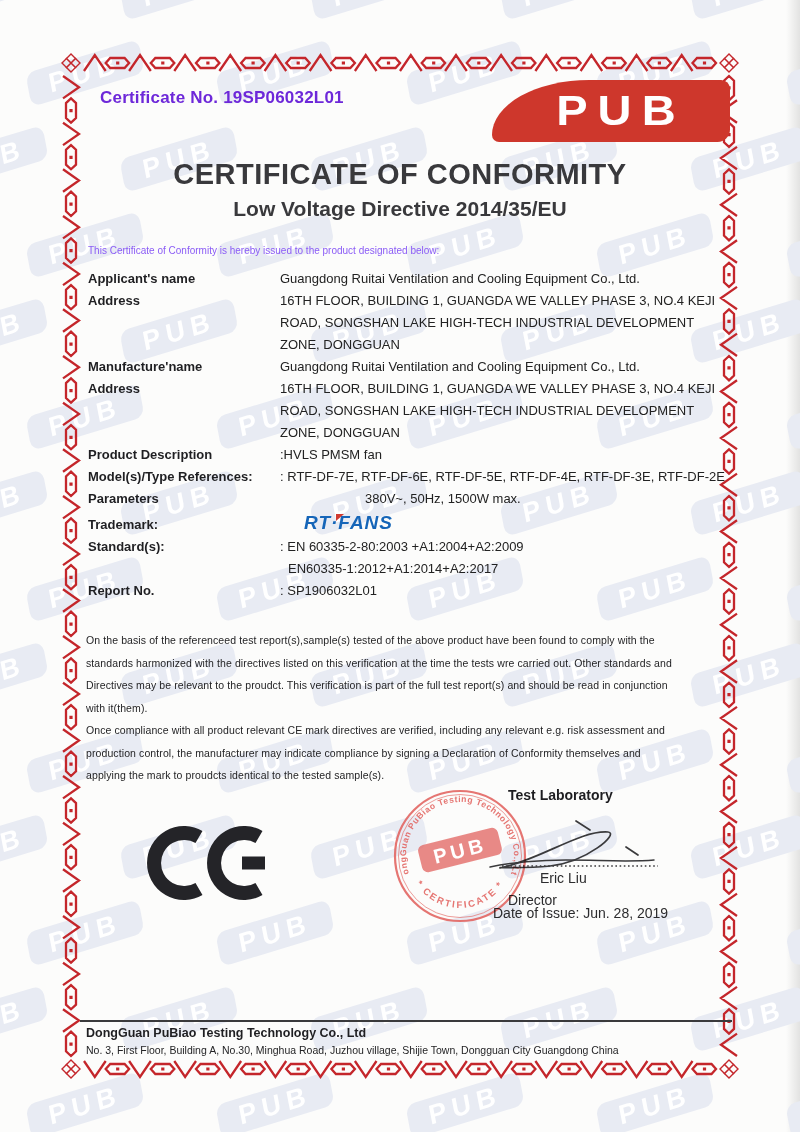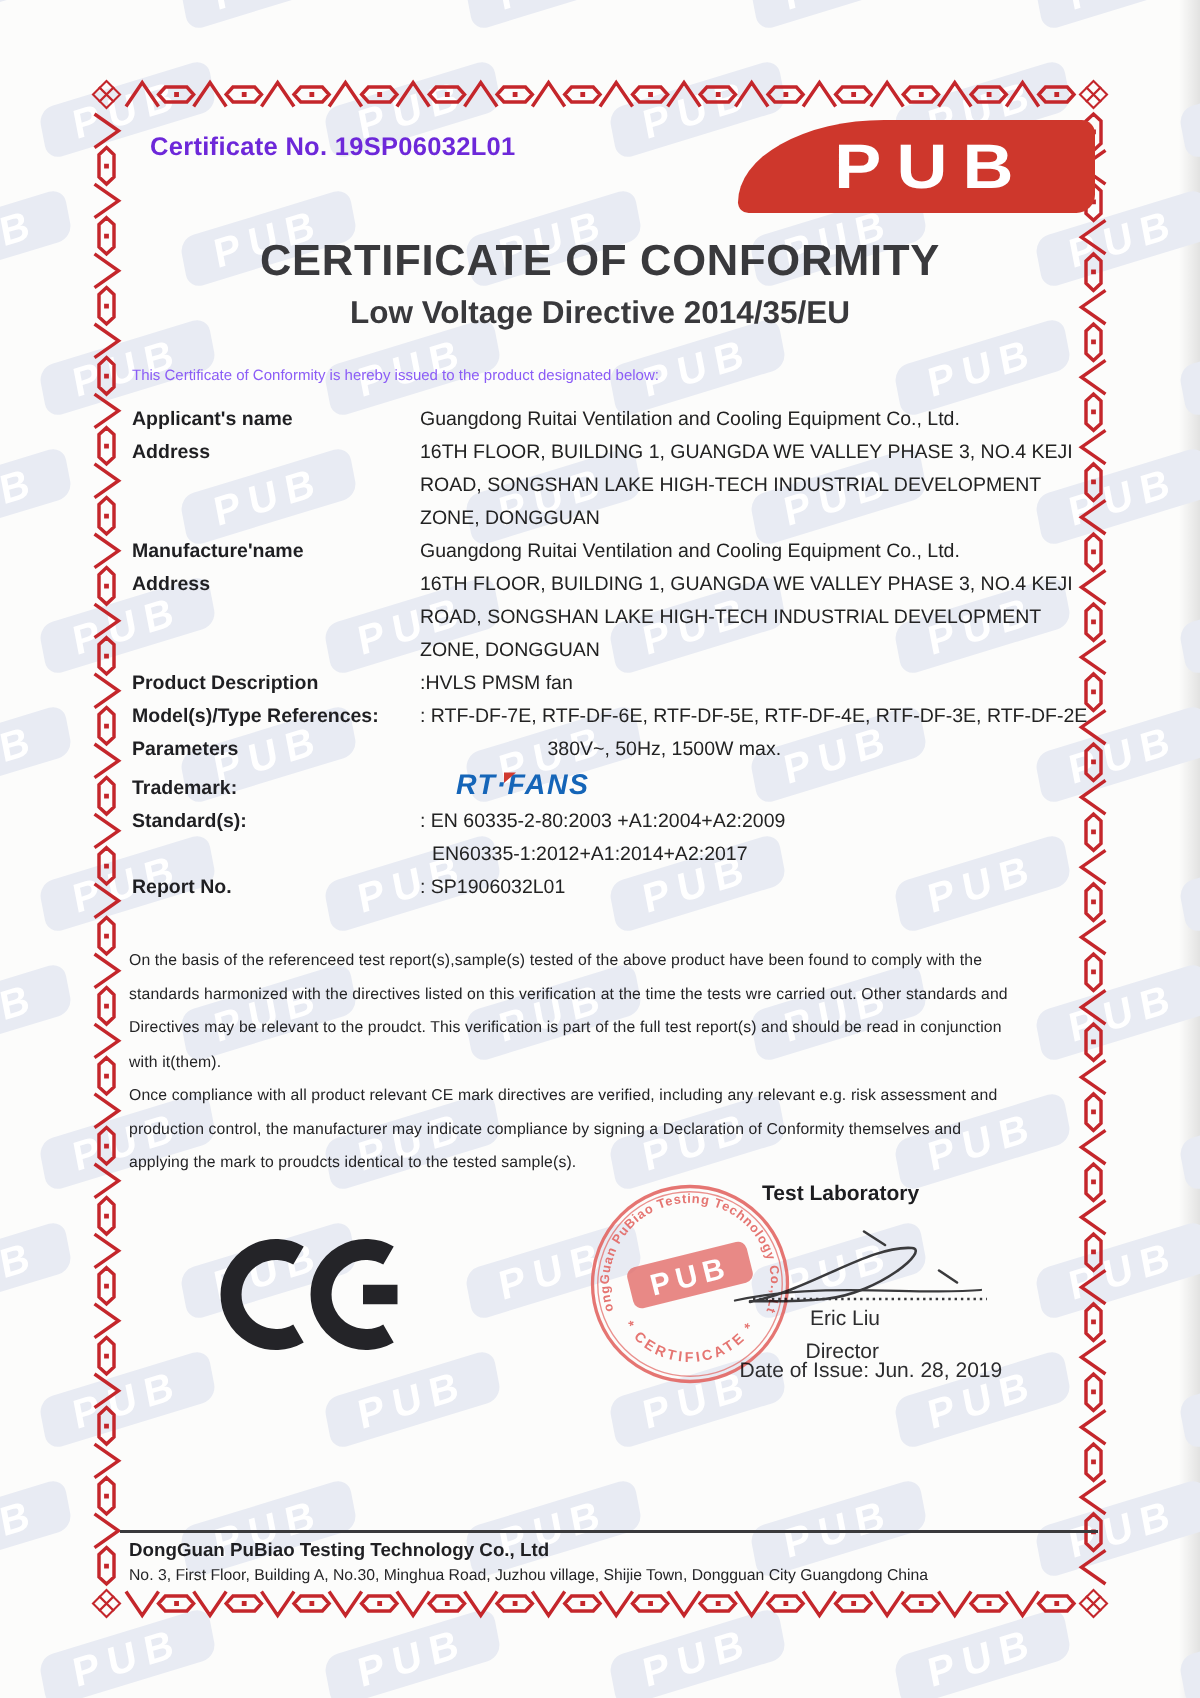--- a/index.html
+++ b/index.html
@@ -50,21 +50,21 @@
   .rtf-f::before { content:""; position:absolute; left:-2px; top:2px;
             border-left:8px solid #d03a30; border-bottom:7px solid transparent; }
 
   .statement { position:absolute; left:86px; top:629px; }
   .statement .sln { font-size:10.5px; color:#242426; line-height:22.5px;
             white-space:nowrap; letter-spacing:.1px; }
 
   .test-lab { position:absolute; left:508px; top:787px; font-size:14px;
             font-weight:bold; color:#1d1d20; }
   .sig-name { position:absolute; left:540px; top:870px; font-size:14px; }
-  .sig-role { position:absolute; left:537px; top:892px; font-size:14px; }
+  .sig-role { position:absolute; left:508px; top:892px; font-size:14px; }
   .sig-date { position:absolute; left:493px; top:905px; font-size:14px; }
 
   .ce-svg { position:absolute; left:146px; top:820px; }
   .sig-svg { position:absolute; left:430px; top:790px; }
   .stamp-svg { position:absolute; left:390px; top:786px; mix-blend-mode:multiply;
             opacity:.88; }
 
   .footer-line { position:absolute; left:80px; top:1020px; width:652px; height:2px;
             background:#3a3a3c; }
   .footer-company { position:absolute; left:86px; top:1026px; font-size:12.5px;

